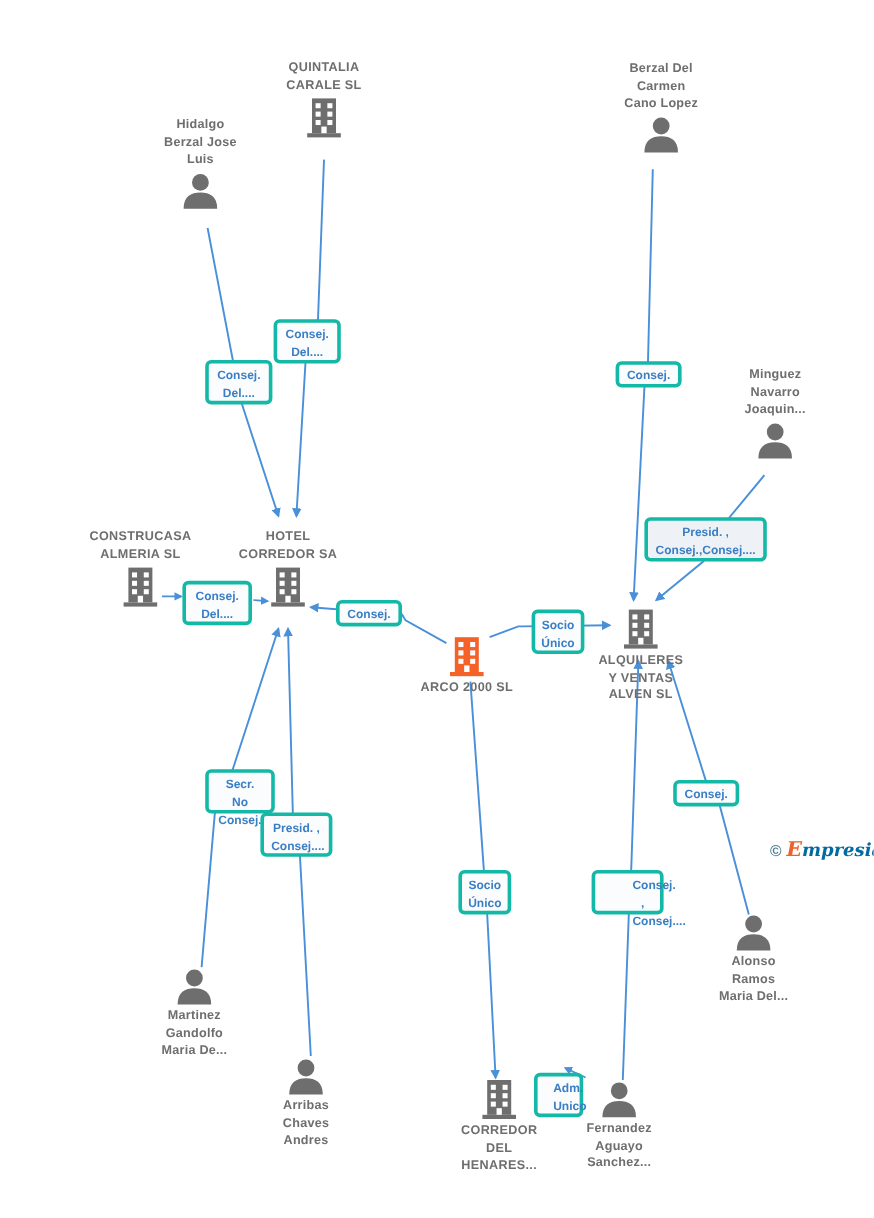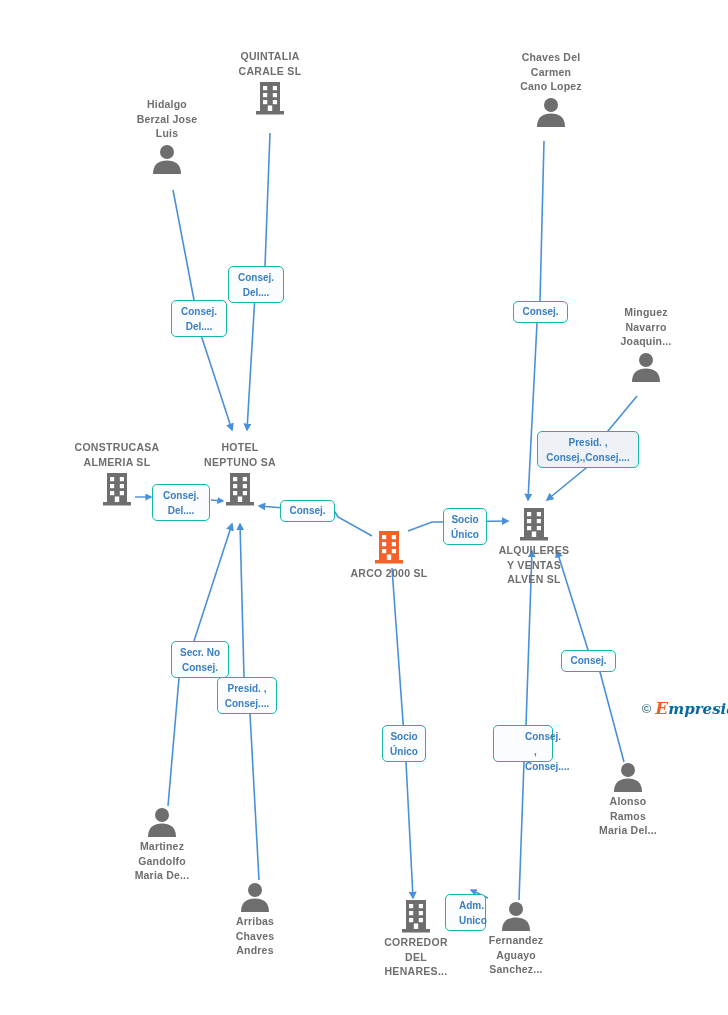--- a/index.html
+++ b/index.html
@@ -21,21 +21,21 @@
     line-height:14.5px;
     letter-spacing:0.2px;
     white-space:pre-line;
     margin-top:1px;
   }
   .node.company .label{letter-spacing:0.3px;}
   .node.above .label{margin-top:0;margin-bottom:2px;}
 
   .edge-label{
     position:absolute;
-    border:1px solid #14b8a6;
+    border:3px solid #14b8a6;
     border-radius:5px;
     background:#fbfcfd;
     color:#3a7ec4;
     font-size:10px;
     line-height:15px;
     text-align:center;
     padding:3px 6px;
     white-space:pre-line;
     box-sizing:border-box;
   }
@@ -122,21 +122,21 @@
       <svg width="34" height="32" viewBox="0 0 34 32">
           <g fill="#6e6e6e">
         <circle cx="17" cy="9" r="7"></circle>
         <path d="M3 31 C3 21 9 17.5 17 17.5 C25 17.5 31 21 31 31 Z"></path>
       </g>
         </svg>
     </span>
   </div>
 
   <div class="node person above" style="left:485px;top:50px;width:100px;">
-    <div class="label">Chaves Del
+    <div class="label">Berzal Del
 Carmen
 Cano Lopez</div>
     <span class="glyph">
       <svg width="34" height="32" viewBox="0 0 34 32">
           <g fill="#6e6e6e">
         <circle cx="17" cy="9" r="7"></circle>
         <path d="M3 31 C3 21 9 17.5 17 17.5 C25 17.5 31 21 31 31 Z"></path>
       </g>
         </svg>
     </span>
@@ -173,21 +173,21 @@
               <rect x="22.8" y="20" width="4.2" height="4.2"></rect>
           <rect x="17.8" y="25.5" width="4.4" height="5.5"></rect>
         </g>
       </g>
         </svg>
     </span>
   </div>
 
   <div class="node company above" style="left:169px;top:440px;width:110px;">
     <div class="label">HOTEL
-NEPTUNO SA</div>
+CORREDOR SA</div>
     <span class="glyph">
       <svg width="40" height="36" viewBox="0 0 40 36">
           <g fill="#6e6e6e">
         <rect x="10" y="2" width="20" height="29"></rect>
         <rect x="6" y="31" width="28" height="3.5"></rect>
         <g fill="#ffffff">
           <rect x="13" y="6" width="4.2" height="4.2"></rect>
               <rect x="22.8" y="6" width="4.2" height="4.2"></rect>
           <rect x="13" y="13" width="4.2" height="4.2"></rect>
               <rect x="22.8" y="13" width="4.2" height="4.2"></rect>

